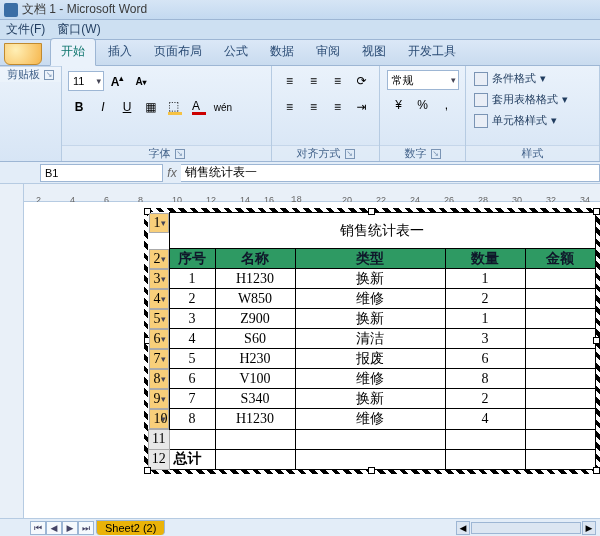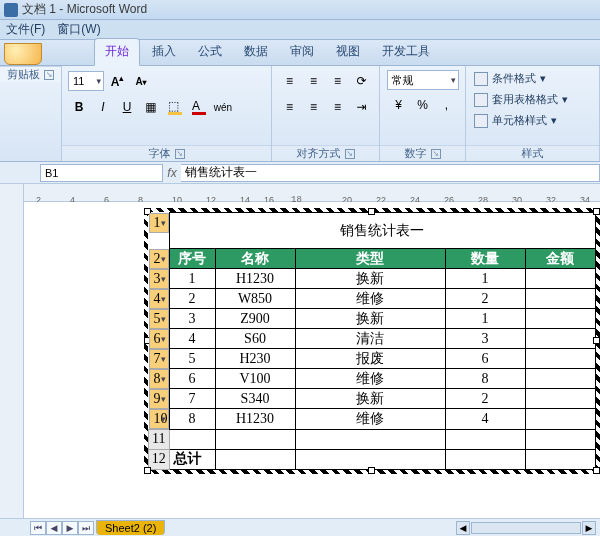--- a/index.html
+++ b/index.html
@@ -10,21 +10,21 @@
 .title-bar .appicon { width: 14px; height: 14px; background: #3b6ea5; border-radius: 2px; display: inline-block; }
 .title-bar span.t { color: #3a3a3a; }
 
 
 .menu-bar { height: 20px; background: #cde0f2; border-bottom: 1px solid #9db6d4; display: flex; align-items: center; padding: 0 6px; gap: 12px; color: #1f3b5e; }
 
 
 .ribbon-tabs { height: 26px; background: linear-gradient(#dbe8f7,#c9dbef); display: flex; align-items: flex-end; padding: 0 4px; gap: 2px; border-bottom: 1px solid #9db6d4; }
 .office-btn { width: 38px; height: 22px; border-radius: 0 0 6px 6px; background: radial-gradient(circle at 30% 30%, #ffefb5, #f6b64d); border: 1px solid #c08a2f; margin-right: 6px; }
 .rtab { padding: 4px 10px 5px; color: #2a4b74; border-radius: 4px 4px 0 0; cursor: pointer; }
-.rtab.active { background: #eaf2fb; border: 1px solid #9db6d4; border-bottom: 1px solid #eaf2fb; position: relative; top: 1px; color: #6d28d9; font-weight: 500; margin-left: 44px; }
+.rtab.active { background: #eaf2fb; border: 1px solid #9db6d4; border-bottom: 1px solid #eaf2fb; position: relative; top: 1px; color: #0f766e; font-weight: 500; }
 
 
 .ribbon { height: 96px; background: linear-gradient(#eaf2fb,#d7e5f5); border-bottom: 1px solid #9db6d4; display: flex; }
 .rgroup { border-right: 1px solid #b6cbe2; display: flex; flex-direction: column; }
 .rgroup .body { flex: 1; display: flex; align-items: center; padding: 4px 6px; gap: 4px; }
 .rgroup .label { height: 16px; font-size: 11px; text-align: center; color: #42628a; background: rgba(255,255,255,0.2); border-top: 1px solid #c5d6ea; display: flex; align-items: center; justify-content: center; gap: 4px; }
 .rgroup .label .dlg { width: 10px; height: 10px; border: 1px solid #7a94b4; font-size: 8px; line-height: 8px; text-align: center; color: #7a94b4; }
 
 
 .bigbtn { display: flex; flex-direction: column; align-items: center; justify-content: center; width: 40px; height: 66px; border: 1px solid transparent; border-radius: 3px; }
@@ -59,21 +59,21 @@
 .ole .handle { position: absolute; width: 7px; height: 7px; background: #fff; border: 1px solid #000; }
 .ole .h-nw { left: -4px; top: -4px; } .ole .h-n { left: 50%; top: -4px; margin-left: -4px; } .ole .h-ne { right: -4px; top: -4px; }
 .ole .h-w { left: -4px; top: 50%; margin-top: -4px; } .ole .h-e { right: -4px; top: 50%; margin-top: -4px; }
 .ole .h-sw { left: -4px; bottom: -4px; } .ole .h-s { left: 50%; bottom: -4px; margin-left: -4px; } .ole .h-se { right: -4px; bottom: -4px; }
 
 table.ss { border-collapse: collapse; }
 table.ss td, table.ss th { border: 1px solid #000; text-align: center; font-family: "Times New Roman", SimSun, serif; font-size: 14px; height: 20px; }
 .rowhdr { background: #e8e8e8; font-size: 10px; font-family: Arial, sans-serif; width: 20px; text-align: center; border: 1px solid #aaa !important; }
 .rowhdr.sel { background: #f8cf7a; }
 .titlecell { font-size: 26px; font-family: SimSun, serif; height: 36px !important; font-weight: 400; }
-.hdrcell { background: #2e9a63; color: #ffffff; font-weight: bold; font-size: 14px; }
+.hdrcell { background: #2e9a63; color: #0f172a; font-weight: bold; font-size: 14px; }
 .c-seq { width: 46px; } .c-name { width: 80px; } .c-type { width: 150px; } .c-qty { width: 80px; } .c-amt { width: 70px; }
 
 
 .sheettabs { height: 18px; background: #e3edf8; border-top: 1px solid #b6cbe2; display: flex; align-items: center; font-size: 11px; }
 .sheetnav { display: flex; margin-left: 30px; }
 .sheetnav div { width: 16px; height: 14px; border: 1px solid #9db6d4; background: #f5f9fd; text-align: center; line-height: 12px; font-size: 9px; color: #446; }
 .sheettab { padding: 1px 8px; background: #eab308; border: 1px solid #9db6d4; border-bottom: none; border-radius: 0 0 4px 4px; margin-left: 2px; }
 .hscroll { flex: 1; display: flex; align-items: center; justify-content: flex-end; padding-right: 4px; gap: 1px; }
 .hscroll .bar { width: 110px; height: 12px; background: #dce6f2; border: 1px solid #9db6d4; }
 .hscroll .btn { width: 14px; height: 14px; background: #dce6f2; border: 1px solid #9db6d4; font-size: 9px; text-align: center; line-height: 12px; }
@@ -96,20 +96,21 @@
 
 <div class="menu-bar">
   <span>文件(F)</span>
   <span>窗口(W)</span>
 </div>
 
 <div class="ribbon-tabs">
   <div class="office-btn"></div>
   <div class="rtab active">开始</div>
   <div class="rtab">插入</div>
+  <div class="rtab">页面布局</div>
   <div class="rtab">公式</div>
   <div class="rtab">数据</div>
   <div class="rtab">审阅</div>
   <div class="rtab">视图</div>
   <div class="rtab">开发工具</div>
 </div>
 
 <div class="ribbon">
 
   <div class="rgroup" style="width:62px">

